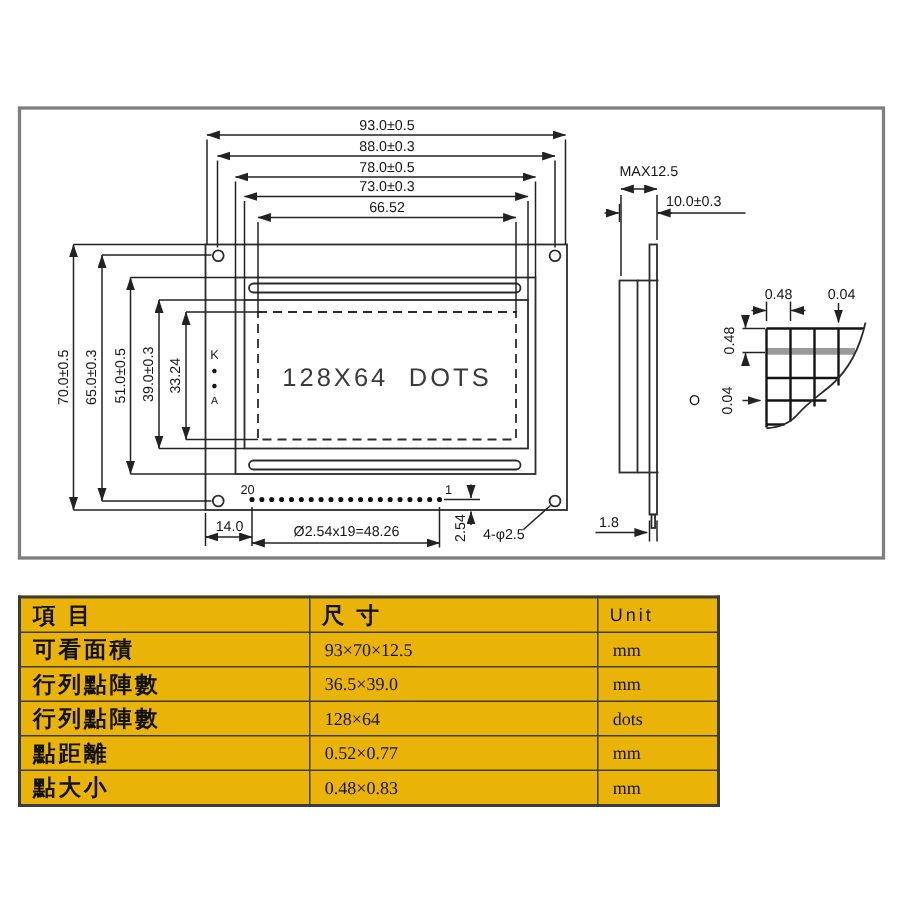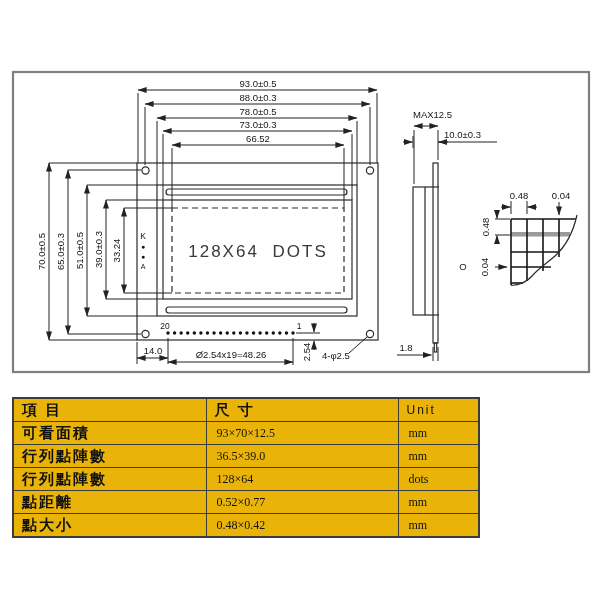--- a/index.html
+++ b/index.html
@@ -220,19 +220,19 @@
     <td class="val">128×64</td>
     <td class="val">dots</td>
   </tr>
   <tr>
     <td class="cjk">點距離</td>
     <td class="val">0.52×0.77</td>
     <td class="val">mm</td>
   </tr>
   <tr>
     <td class="cjk">點大小</td>
-    <td class="val">0.48×0.42</td>
+    <td class="val">0.48×0.83</td>
     <td class="val">mm</td>
   </tr>
 </tbody>
     </table>
 
 </div>
 
 </body></html>

